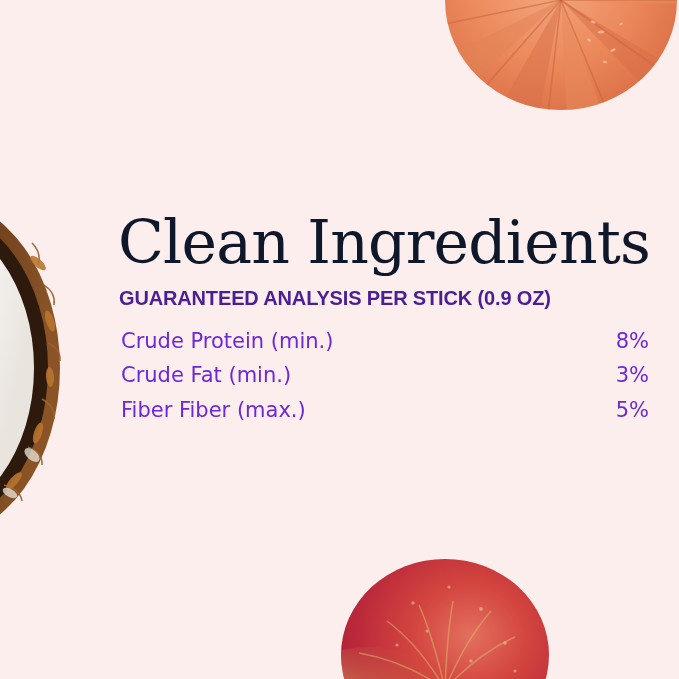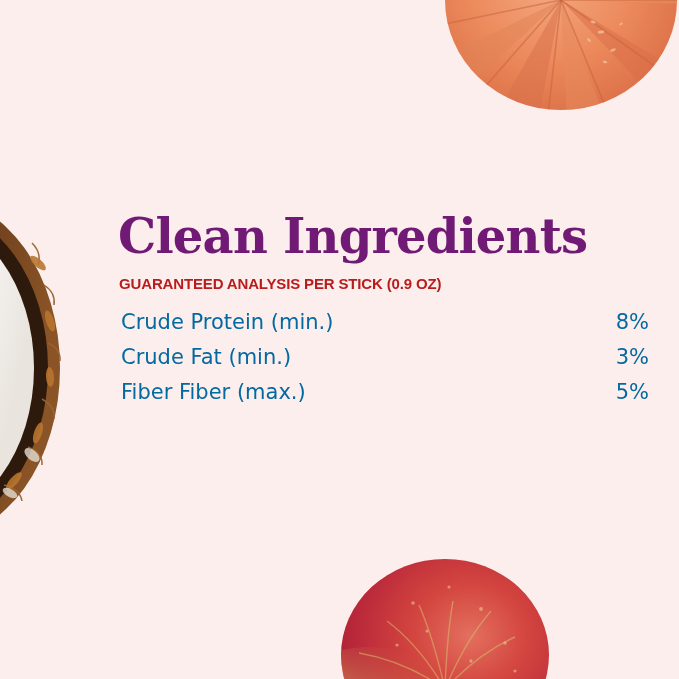--- a/index.html
+++ b/index.html
@@ -34,47 +34,47 @@
 
   
   #content {
     position: absolute;
     left: 118px;
     top: 212px;
     width: 532px;
   }
   #headline {
     font-family: "DejaVu Serif", "Liberation Serif", serif;
-    font-weight: 700;
-    font-size: 48px;
+    font-weight: 400;
+    font-size: 60px;
     line-height: 1.02;
     letter-spacing: -0.8px;
-    color: #701a75;
+    color: #0f172a;
     margin: 0;
     white-space: nowrap;
   }
   #subheading {
     margin: 14px 0 0 1px;
     font-family: "Liberation Sans", sans-serif;
     font-weight: 700;
-    font-size: 15px;
+    font-size: 20px;
     letter-spacing: -0.15px;
-    color: #b91c1c;
+    color: #4c1d95;
     white-space: nowrap;
   }
   #analysis-table {
     margin-top: 14px;
     width: 100%;
     border-collapse: collapse;
   }
   #analysis-table td {
     font-family: "DejaVu Sans", "Liberation Sans", sans-serif;
     font-size: 21px;
     font-weight: 400;
-    color: #0369a1;
+    color: #6d28d9;
     padding: 3.5px 0;
     line-height: 1.32;
     white-space: nowrap;
   }
   #analysis-table td.nutrient-name { text-align: left; padding-left: 3px; }
   #analysis-table td.nutrient-value { text-align: right; padding-right: 1px; }
 </style>
 </head>
 <body>
 

